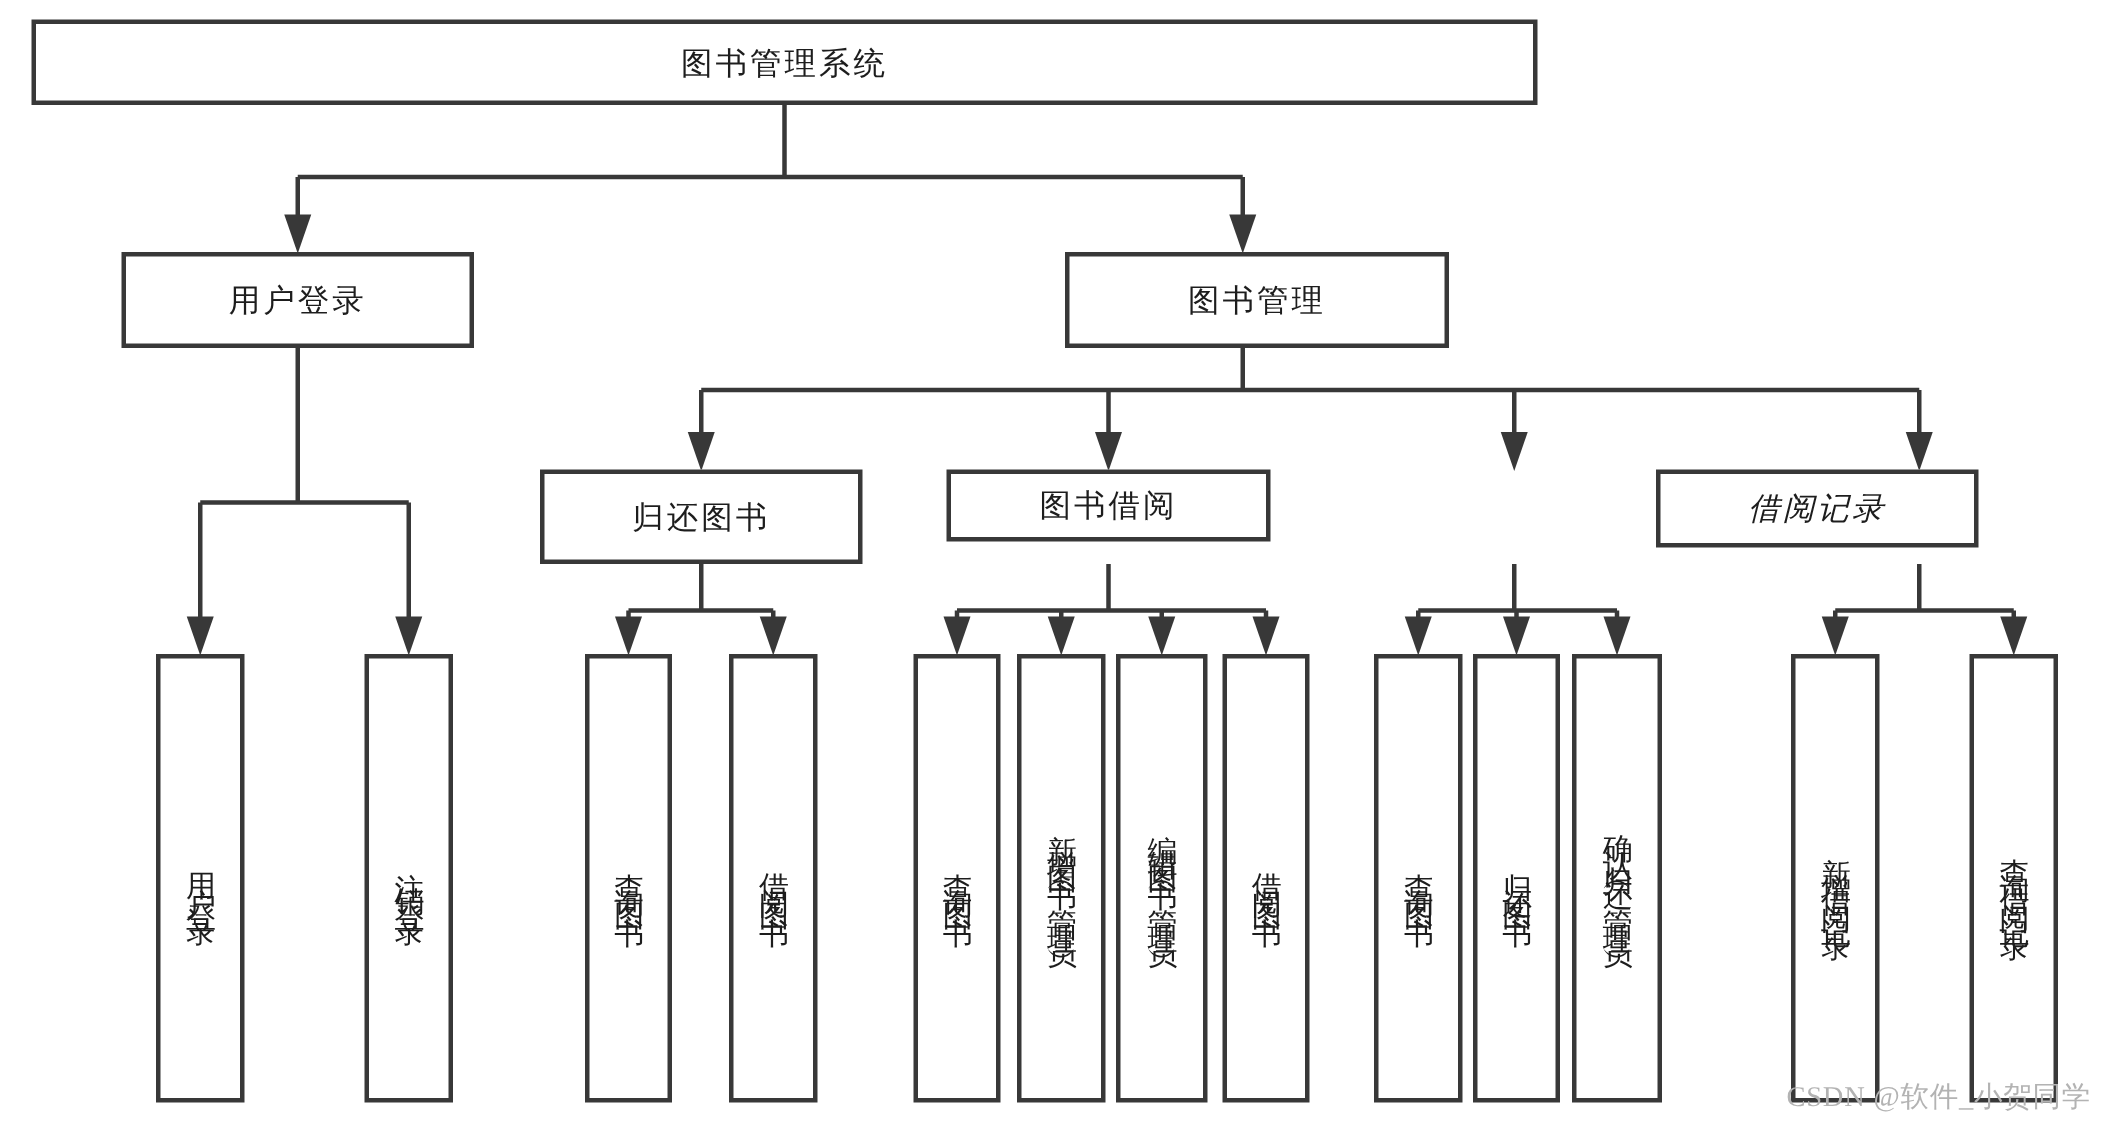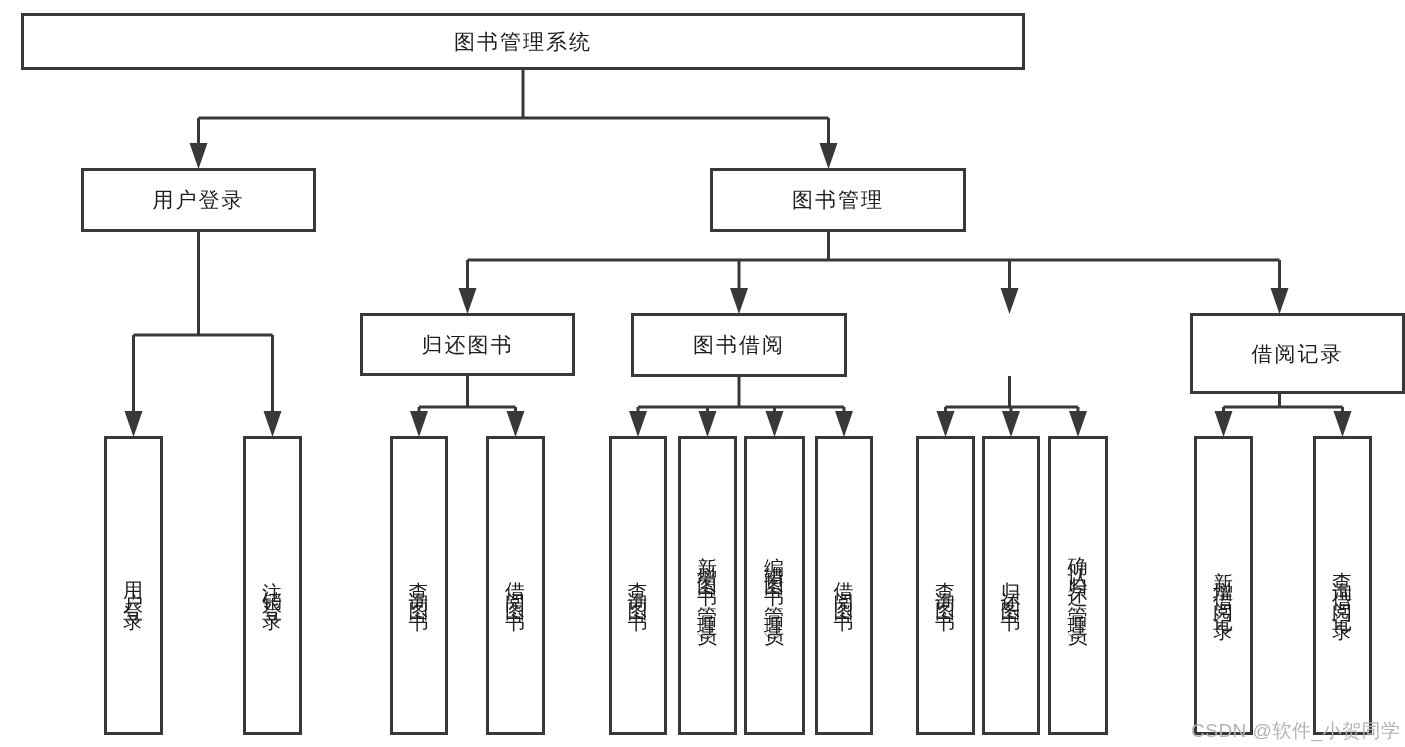--- a/index.html
+++ b/index.html
@@ -47,20 +47,21 @@
   }
   .watermark {
     position: absolute;
     left: 1191px;
     top: 718px;
     font-size: 19px;
     letter-spacing: 0.5px;
     color: #b3b3b3;
     white-space: nowrap;
     z-index: 10;
+    font-family: Liberation Serif, serif;
   }
 </style>
 </head>
 <body>
 
 <div class="canvas">
 
   <svg class="connectors" width="1405" height="747" viewBox="0 0 1405 747">
     <g stroke="#383838" stroke-width="3" fill="none">
       <path d="M523 70 V118 M198.5 118 H828.5 M198.5 118 V148 M828.5 118 V148"></path>
@@ -101,24 +102,24 @@
   <div class="box" style="left:81px;top:168px;width:235px;height:64px;">
     <span class="hlabel">用户登录</span>
   </div>
   <div class="box" style="left:710px;top:168px;width:256px;height:64px;">
     <span class="hlabel">图书管理</span>
   </div>
 
   <div class="box" style="left:360px;top:313px;width:215px;height:63px;">
     <span class="hlabel">归还图书</span>
   </div>
-  <div class="box" style="left:631px;top:313px;width:216px;height:64px;">
+  <div class="box" style="left:631px;top:313px;width:216px;height:48px;">
     <span class="hlabel">图书借阅</span>
   </div>
-  <div class="box" style="left:1190px;top:313px;width:215px;height:81px;">
+  <div class="box" style="left:1104px;top:313px;width:215px;height:52px;font-style:italic;">
     <span class="hlabel">借阅记录</span>
   </div>
 
   <div class="box" style="left:104px;top:436px;width:59px;height:299px;">
     <span class="vlabel">用户登录</span>
   </div>
   <div class="box" style="left:243px;top:436px;width:59px;height:299px;">
     <span class="vlabel">注销登录</span>
   </div>
 

